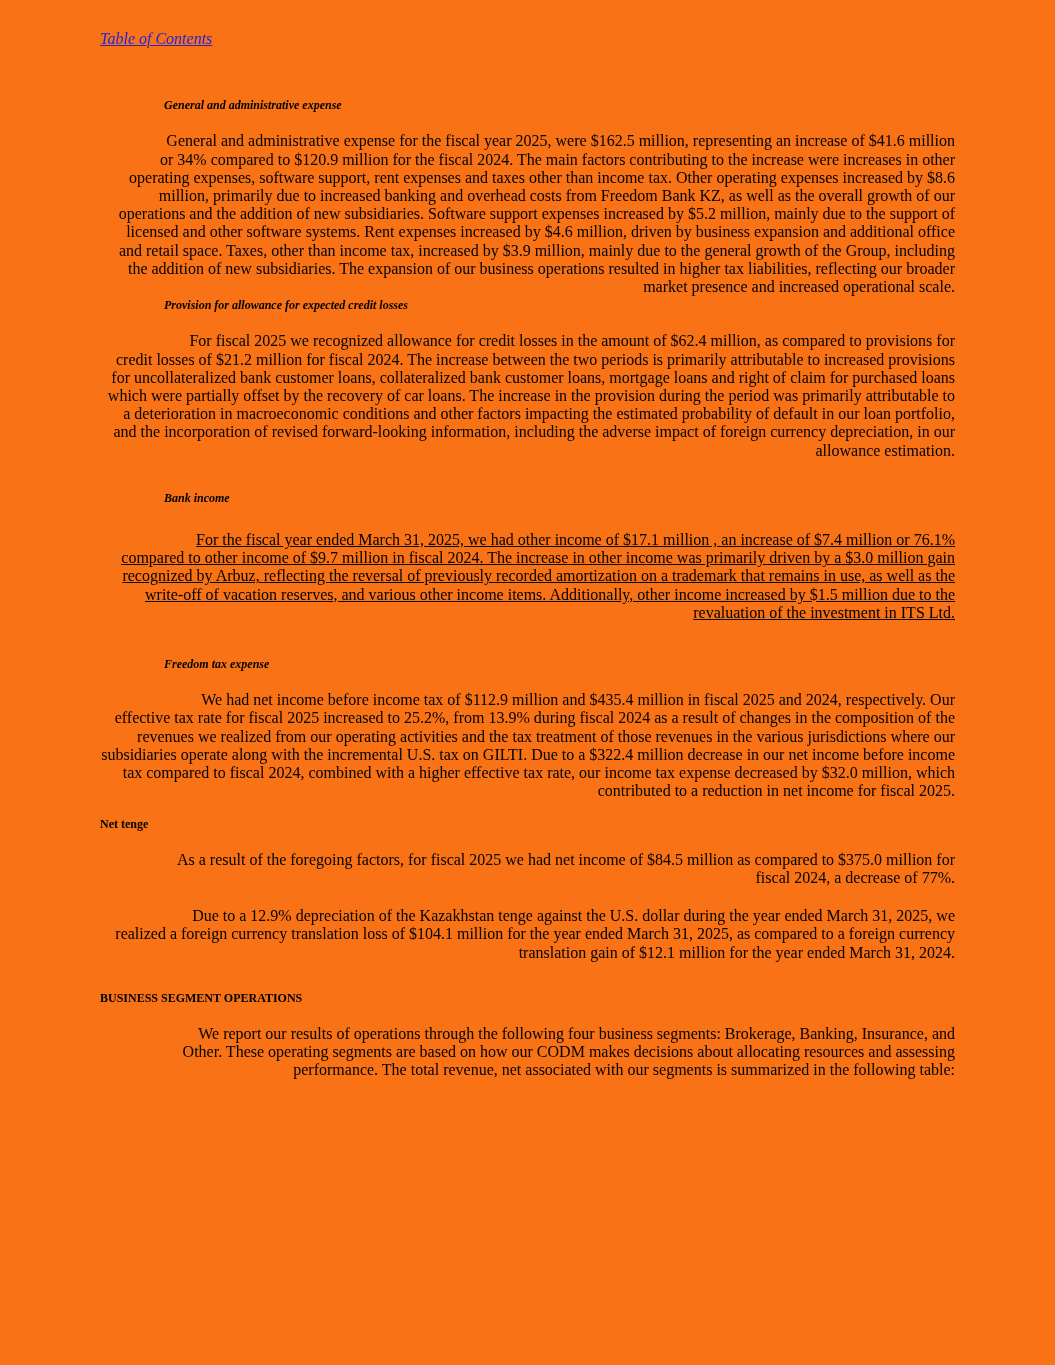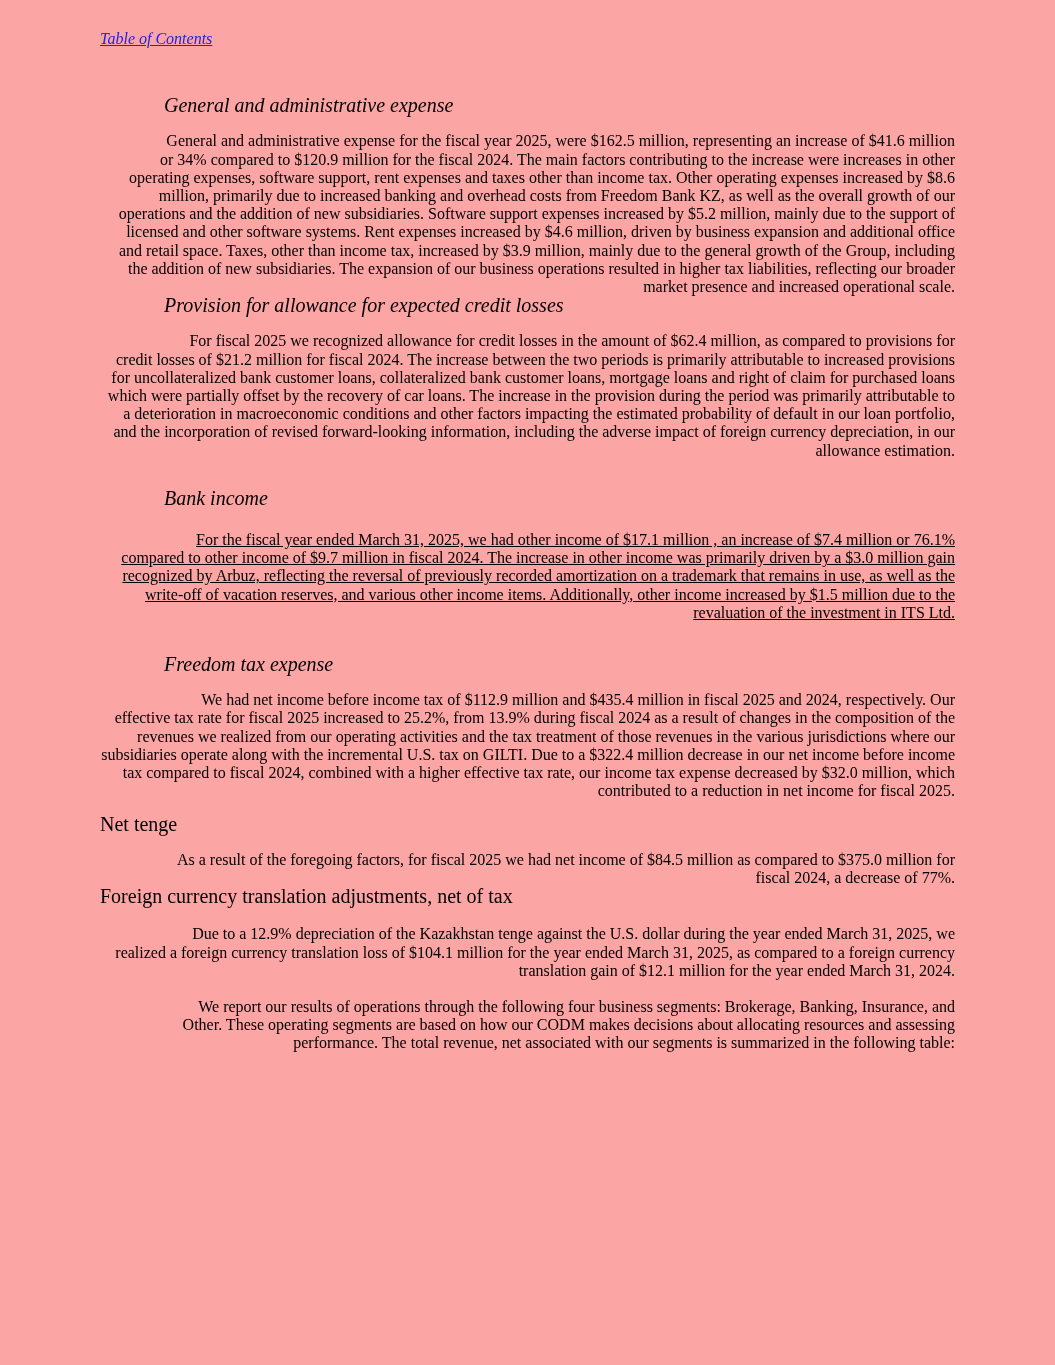--- a/index.html
+++ b/index.html
@@ -6,40 +6,40 @@
     margin: 0;
     padding: 0;
     background: #ffffff;
   }
   .page {
     position: relative;
     width: 1055px;
     height: 1365px;
     box-sizing: border-box;
     padding: 30px 100px 0 100px;
-    background: #fca5a5;
+    background: #f97316;
     font-family: "Liberation Serif", "DejaVu Serif", serif;
     font-size: 16px;
     line-height: 18.2px;
     color: #000000;
     overflow: hidden;
   }
   .toc {
     margin: 0;
   }
   .toc a {
     color: #2323dc;
     font-style: italic;
     text-decoration: underline;
     cursor: pointer;
   }
   .h {
-    font-size: 20px;
+    font-size: 12px;
     line-height: 18.2px;
-    font-weight: normal;
+    font-weight: bold;
     margin: 0;
   }
   .h.ital {
     font-style: italic;
     padding-left: 64px;
   }
   .para {
     margin: 0;
     text-indent: 64px;
     text-align: right;
@@ -69,18 +69,18 @@
 
   <h2 class="h ital mt29">Bank income</h2>
   <p class="para mt24">For the fiscal year ended March 31, 2025, we had other income of $17.1 million , an increase of $7.4 million or 76.1% compared to other income of $9.7 million in fiscal 2024. The increase in other income was primarily driven by a $3.0 million gain recognized by Arbuz, reflecting the reversal of previously recorded amortization on a trademark that remains in use, as well as the write-off of vacation reserves, and various other income items. Additionally, other income increased by $1.5 million due to the revaluation of the investment in ITS Ltd.</p>
 
   <h2 class="h ital mt33">Freedom tax expense</h2>
   <p class="para mt18">We had net income before income tax of $112.9 million and $435.4 million in fiscal 2025 and 2024, respectively. Our effective tax rate for fiscal 2025 increased to 25.2%, from 13.9% during fiscal 2024 as a result of changes in the composition of the revenues we realized from our operating activities and the tax treatment of those revenues in the various jurisdictions where our subsidiaries operate along with the incremental U.S. tax on GILTI. Due to a $322.4 million decrease in our net income before income tax compared to fiscal 2024, combined with a higher effective tax rate, our income tax expense decreased by $32.0 million, which contributed to a reduction in net income for fiscal 2025.</p>
 
   <h2 class="h mt14">Net tenge</h2>
   <p class="para mt18">As a result of the foregoing factors, for fiscal 2025 we had net income of $84.5 million as compared to $375.0 million for fiscal 2024, a decrease of 77%.</p>
 
-  <h2 class="h mt22">Foreign currency translation adjustments, net of tax</h2>
   <p class="para mt20">Due to a 12.9% depreciation of the Kazakhstan tenge against the U.S. dollar during the year ended March 31, 2025, we realized a foreign currency translation loss of $104.1 million for the year ended March 31, 2025, as compared to a foreign currency translation gain of $12.1 million for the year ended March 31, 2024.</p>
 
+  <h2 class="h mt27">BUSINESS SEGMENT OPERATIONS</h2>
   <p class="para mt18">We report our results of operations through the following four business segments: Brokerage, Banking, Insurance, and Other. These operating segments are based on how our CODM makes decisions about allocating resources and assessing performance. The total revenue, net associated with our segments is summarized in the following table:</p>
 
 </main>
 
 </body></html>

